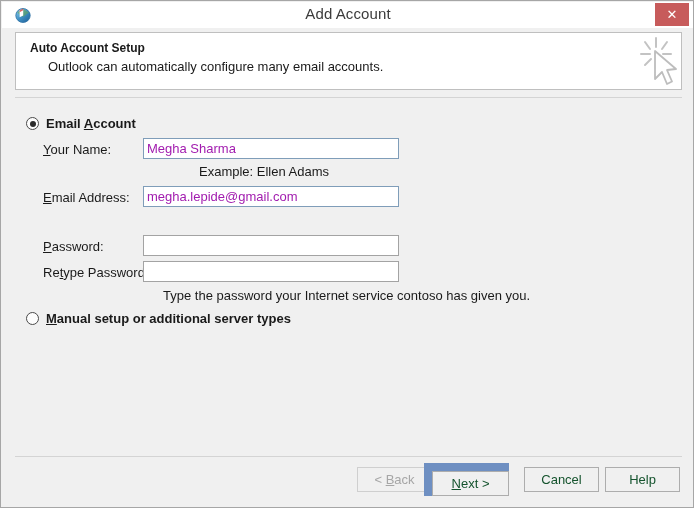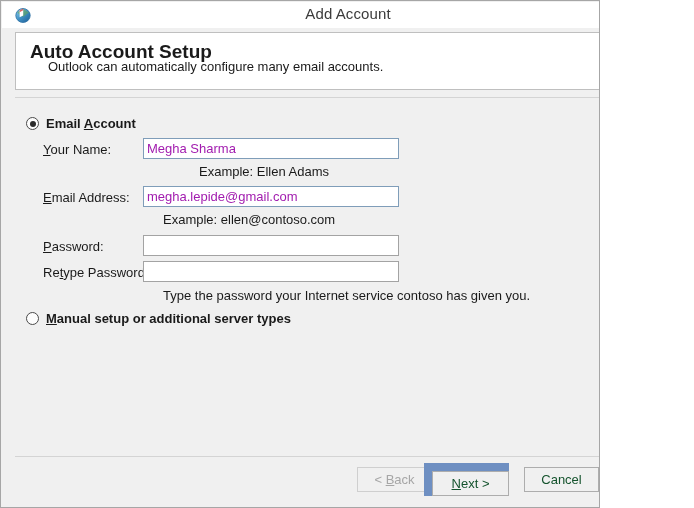--- a/index.html
+++ b/index.html
@@ -11,21 +11,21 @@
     width: 694px;
     height: 508px;
     font-family: "Liberation Sans", sans-serif;
     -webkit-font-smoothing: antialiased;
   }
 
   
   #window {
     position: absolute;
     left: 0; top: 0;
-    width: 600px;
+    width: 694px;
     height: 508px;
     box-sizing: border-box;
     border: 1px solid #a6a6a6;
     background: #f0f0f0;
     overflow: hidden;
   }
 
   
   #titlebar {
     position: absolute;
@@ -70,21 +70,21 @@
     left: 14px; top: 31px;
     width: 667px;
     height: 58px;
     box-sizing: border-box;
     background: #ffffff;
     border: 1px solid #bfbfbf;
   }
   #header-title {
     position: absolute;
     left: 14px; top: 8px;
-    font-size: 19px;
+    font-size: 12px;
     font-weight: bold;
     color: #1a1a1a;
   }
   #header-sub {
     position: absolute;
     left: 32px; top: 26px;
     font-size: 13px;
     color: #1a1a1a;
   }
   #cursor-icon {
@@ -272,21 +272,20 @@
     </div>
 
     <label class="field-label" style="left:28px; top:44px;"><span></span><u>Y</u><span>our Name:</span></label>
     <input class="text-input blue" style="left: 128px; top: 40px;" type="text" value="Megha Sharma">
 
     <div class="hint" style="left:148px; top:66px;margin-left:36px;">Example: Ellen Adams</div>
 
     <label class="field-label" style="left:28px; top:92px;"><span></span><u>E</u><span>mail Address:</span></label>
     <input class="text-input blue" style="left: 128px; top: 88px;" type="text" value="megha.lepide@gmail.com">
 
-    <div class="hint" style="left:148px; top:114px;">Example: ellen@contoso.com</div>
 
     <label class="field-label" style="left:28px; top:141px;"><span></span><u>P</u><span>assword:</span></label>
     <input class="text-input gray" style="left: 128px; top: 137px;" type="password" value="">
 
     <label class="field-label" style="left:28px; top:167px;"><span>Re</span><u>t</u><span>ype Password:</span></label>
     <input class="text-input gray" style="left: 128px; top: 163px;" type="password" value="">
 
     <div class="hint" style="left:148px; top:190px;">Type the password your Internet service contoso has given you.</div>
 
     <div class="radio-row" style="left:11px; top:213px;">

